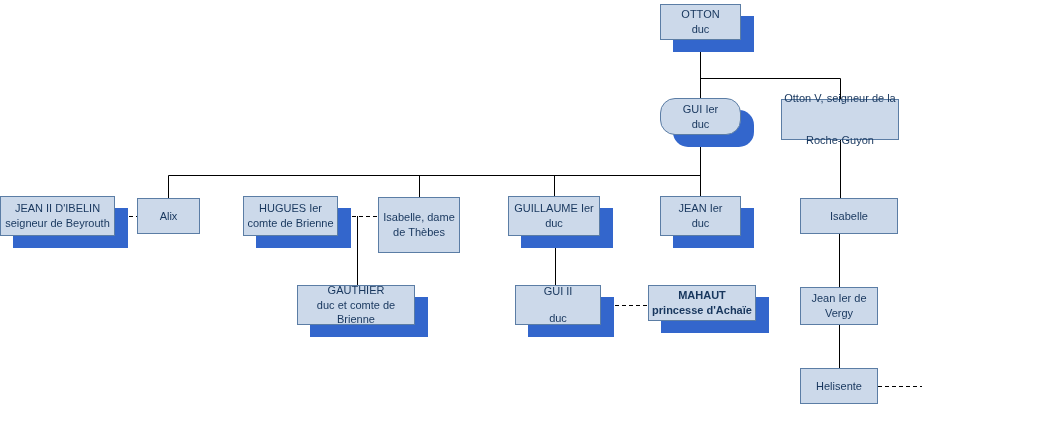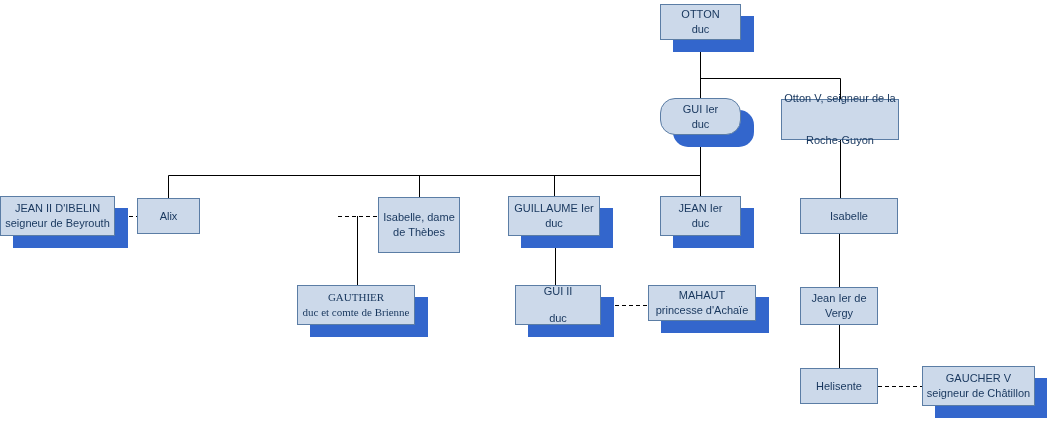--- a/index.html
+++ b/index.html
@@ -82,54 +82,54 @@
     <span>Roche-Guyon</span>
   </div>
 
   <div class="node shadow" style="left:0px; top:196px; width:115px; height:40px;">
     <span>JEAN II D'IBELIN</span>
     <span>seigneur de Beyrouth</span>
   </div>
   <div class="node" style="left:137px; top:198px; width:63px; height:36px;">
     <span>Alix</span>
   </div>
+  <div class="node shadow" style="left:243px; top:196px; width:95px; height:40px;">
+    <span>HUGUES Ier</span>
+    <span>comte de Brienne</span>
+  </div>
   <div class="node" style="left:378px; top:197px; width:82px; height:56px;">
     <span>Isabelle, dame</span>
     <span>de Thèbes</span>
   </div>
   <div class="node shadow" style="left:508px; top:196px; width:92px; height:40px;">
     <span>GUILLAUME Ier</span>
     <span>duc</span>
   </div>
   <div class="node shadow" style="left:660px; top:196px; width:81px; height:40px;">
     <span>JEAN Ier</span>
     <span>duc</span>
   </div>
   <div class="node" style="left:800px; top:198px; width:98px; height:36px;">
     <span>Isabelle</span>
   </div>
 
-  <div class="node shadow" style="left:297px; top:285px; width:118px; height:40px;font-family:Liberation Serif, serif;">
+  <div class="node shadow" style="left:297px; top:285px; width:118px; height:40px;">
     <span>GAUTHIER</span>
     <span>duc et comte de Brienne</span>
   </div>
   <div class="node shadow" style="left:515px; top:285px; width:86px; height:40px;gap:12px;">
     <span>GUI II</span>
     <span>duc</span>
   </div>
-  <div class="node shadow" style="left:648px; top:285px; width:108px; height:24px;">
+  <div class="node shadow" style="left:648px; top:285px; width:108px; height:24px;font-weight:bold;">
     <span>MAHAUT</span>
     <span>princesse d'Achaïe</span>
   </div>
   <div class="node" style="left:800px; top:287px; width:78px; height:38px;">
     <span>Jean Ier de</span>
     <span>Vergy</span>
   </div>
 
   <div class="node" style="left:800px; top:368px; width:78px; height:36px;">
     <span>Helisente</span>
   </div>
-  <div class="node shadow" style="left:922px; top:366px; width:113px; height:40px;">
-    <span>GAUCHER V</span>
-    <span>seigneur de Châtillon</span>
-  </div>
 
 </div>
 
 </body></html>

